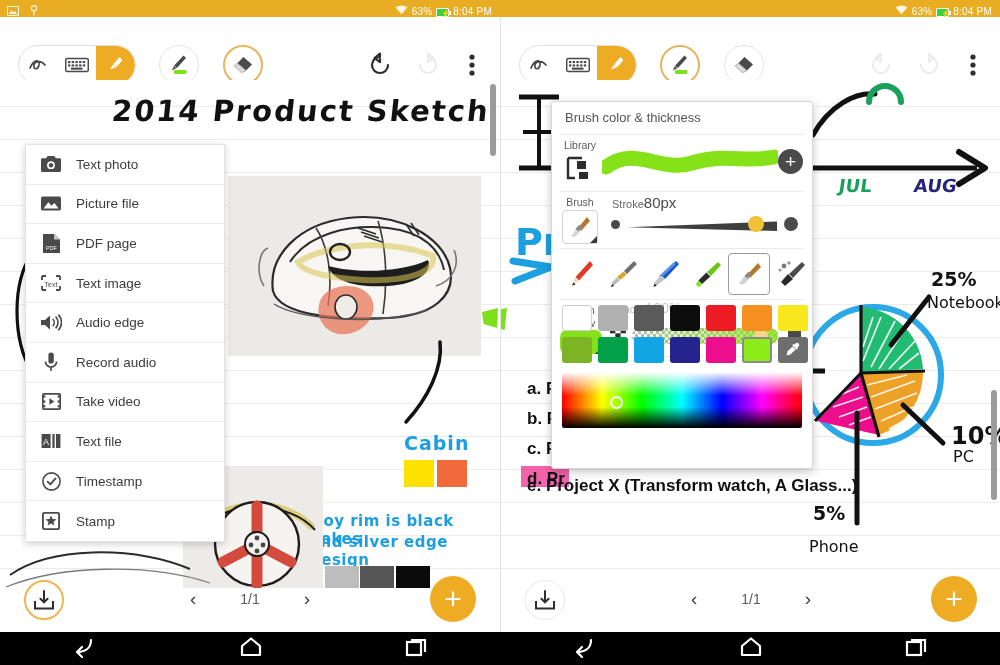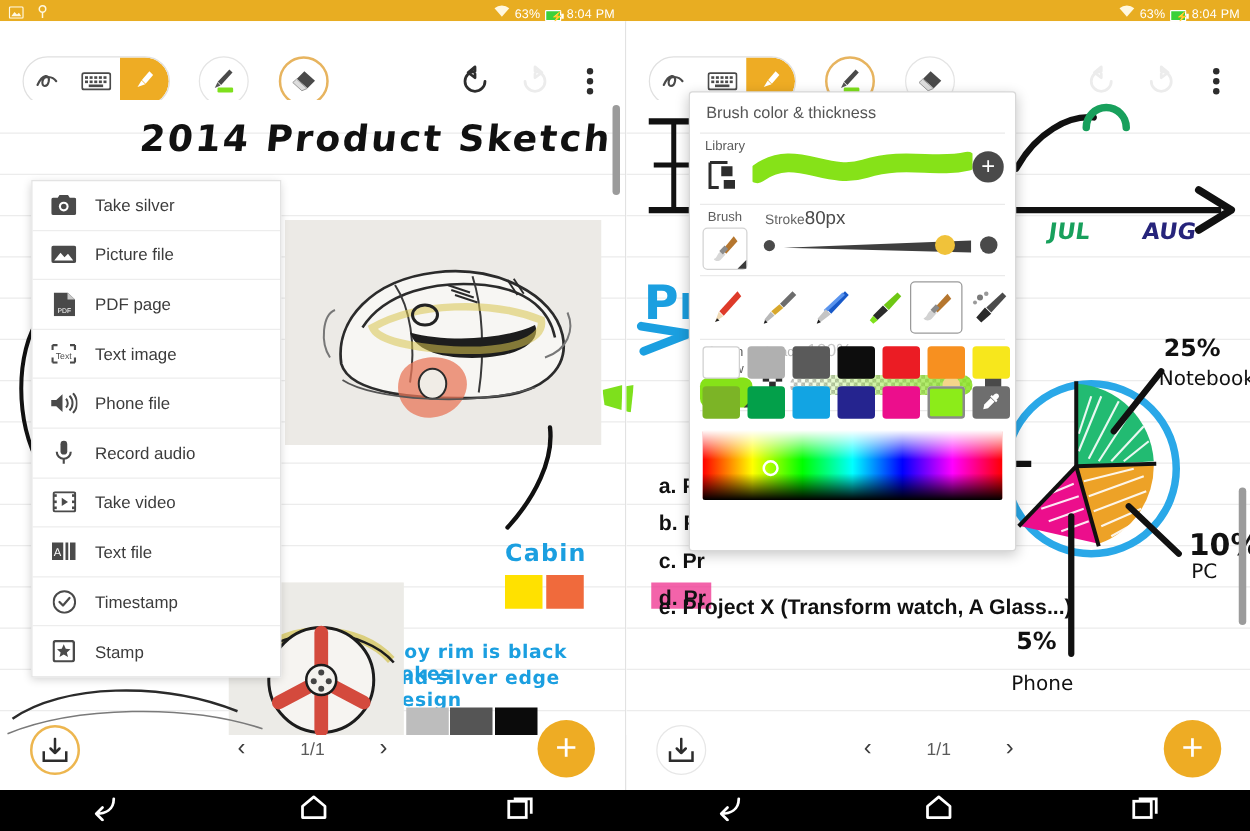--- a/index.html
+++ b/index.html
@@ -112,21 +112,21 @@
   .pager .arrow { font-size: 19px; color: #3d3d3d; }
   .fab {
     position: absolute; right: 24px; top: 8px; width: 46px; height: 46px;
     border-radius: 50%; background: #eeac24; color: #fff;
     display: flex; align-items: center; justify-content: center;
     font-size: 30px; line-height: 0; font-weight: 300;
   }
 
   
   .brushpop {
-    position: absolute; left: 50px; top: 56px; width: 262px; height: 368px;
+    position: absolute; left: 50px; top: 84px; width: 262px; height: 368px;
     background: #fff; border: 1px solid #d8d8d8; border-radius: 3px;
     box-shadow: 0 3px 10px rgba(0,0,0,.22); z-index: 35; overflow: hidden;
   }
   .bp-title { height: 32px; line-height: 32px; padding-left: 13px; font-size: 13px; color: #555; }
   .bp-sep { height: 1px; background: #eaeaea; margin: 0 8px; }
   .bp-row { position: relative; }
   .bp-sidelabel { font-size: 10.5px; color: #5c5c5c; text-align: center; }
 
   .lib-preview { position: absolute; left: 50px; top: 8px; width: 176px; height: 38px; }
   .plus-btn { position: absolute; right: 9px; top: 14px; width: 25px; height: 25px; border-radius: 50%;
@@ -388,21 +388,21 @@
 
     <div class="addmenu">
       <div class="item">
         <span class="ico">
           <svg width="20" height="16" viewBox="0 0 20 16">
               <path d="M6.6 0 L13.4 0 L14.8 2.2 L18.6 2.2 A1.4 1.4 0 0 1 20 3.6 L20 14.6 A1.4 1.4 0 0 1 18.6 16 L1.4 16 A1.4 1.4 0 0 1 0 14.6 L0 3.6 A1.4 1.4 0 0 1 1.4 2.2 L5.2 2.2 Z" fill="#4a4a4a"></path>
               <circle cx="10" cy="9.2" r="3.9" fill="#fff"></circle>
               <circle cx="10" cy="9.2" r="2.2" fill="#4a4a4a"></circle>
             </svg>
         </span>
-        <span>Take silver</span>
+        <span>Text photo</span>
       </div>
       <div class="item">
         <span class="ico">
           <svg width="20" height="15" viewBox="0 0 20 15">
               <rect x="0" y="0.6" width="20" height="13.8" rx="1.6" fill="#4a4a4a"></rect>
               <path d="M2.4 12.4 L7.4 6.2 L10.6 9.8 L13.4 7 L17.6 12.4 Z" fill="#fff"></path>
             </svg>
         </span>
         <span>Picture file</span>
       </div>
@@ -427,21 +427,21 @@
       </div>
       <div class="item">
         <span class="ico">
           <svg width="22" height="17" viewBox="0 0 22 17">
               <path d="M1 6 L5 6 L10 1.4 L10 15.6 L5 11 L1 11 Z" fill="#4a4a4a"></path>
               <path d="M12.8 5 A5 5 0 0 1 12.8 12" fill="none" stroke="#4a4a4a" stroke-width="1.6"></path>
               <path d="M15.6 2.6 A8.4 8.4 0 0 1 15.6 14.4" fill="none" stroke="#4a4a4a" stroke-width="1.6"></path>
               <path d="M18.4 0.6 A11.6 11.6 0 0 1 18.4 16.4" fill="none" stroke="#4a4a4a" stroke-width="1.6"></path>
             </svg>
         </span>
-        <span>Phone file</span>
+        <span>Audio edge</span>
       </div>
       <div class="item">
         <span class="ico">
           <svg width="14" height="20" viewBox="0 0 14 20">
               <rect x="4.4" y="0.6" width="5.4" height="11" rx="2.7" fill="#4a4a4a"></rect>
               <path d="M1.4 9.4 A5.6 5.6 0 0 0 12.6 9.4" fill="none" stroke="#4a4a4a" stroke-width="1.7"></path>
               <line x1="7" y1="15" x2="7" y2="19" stroke="#4a4a4a" stroke-width="1.7"></line>
             </svg>
         </span>
         <span>Record audio</span>

